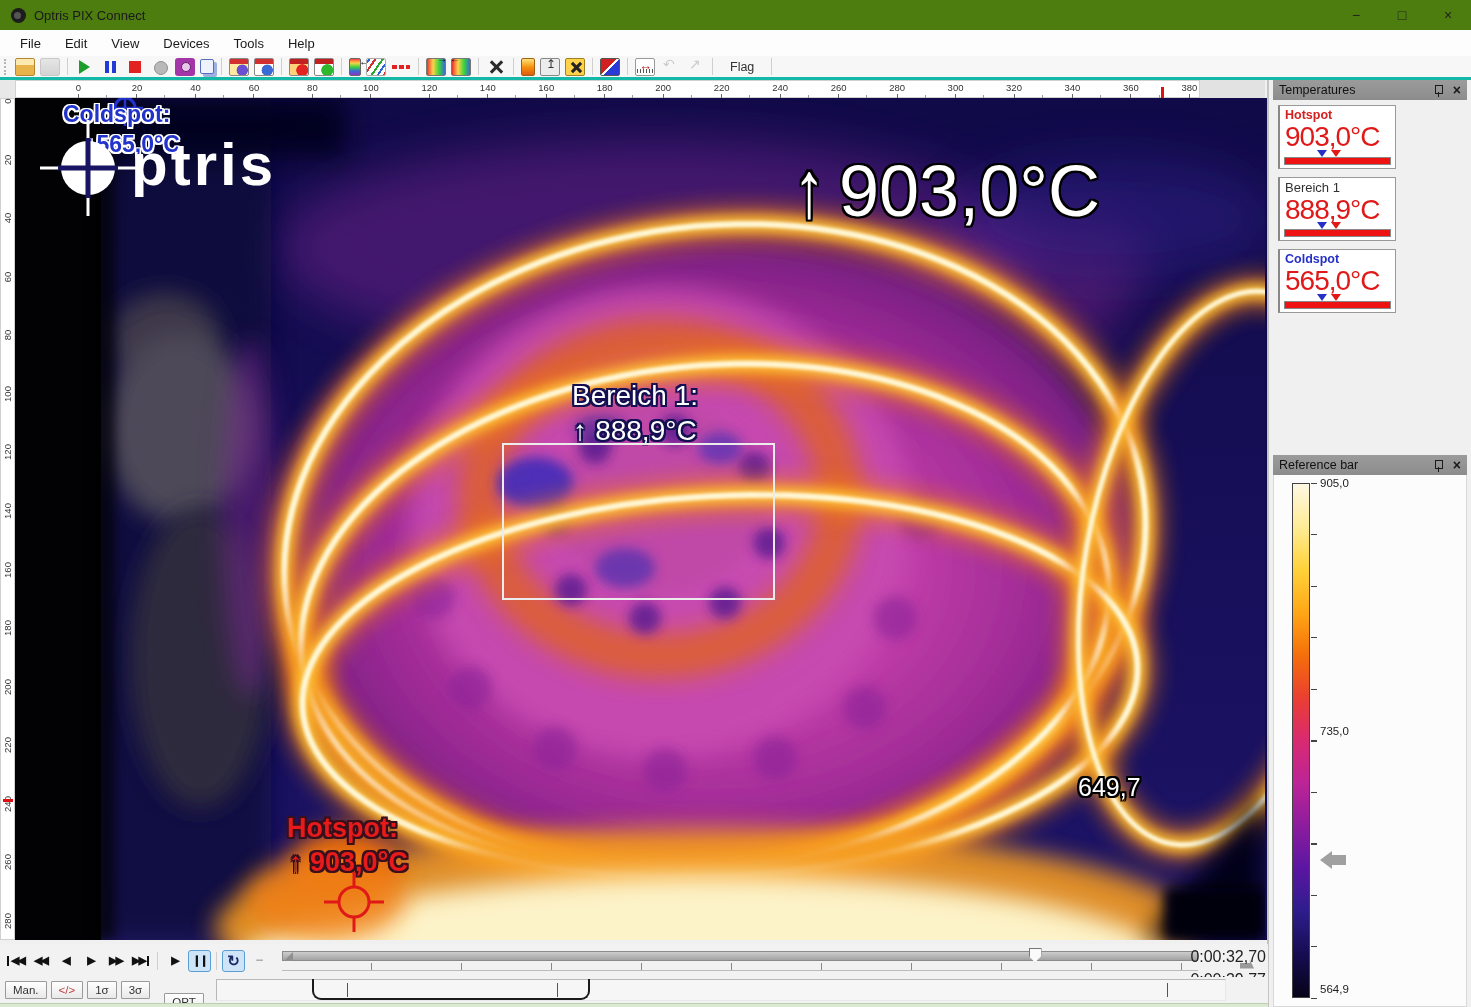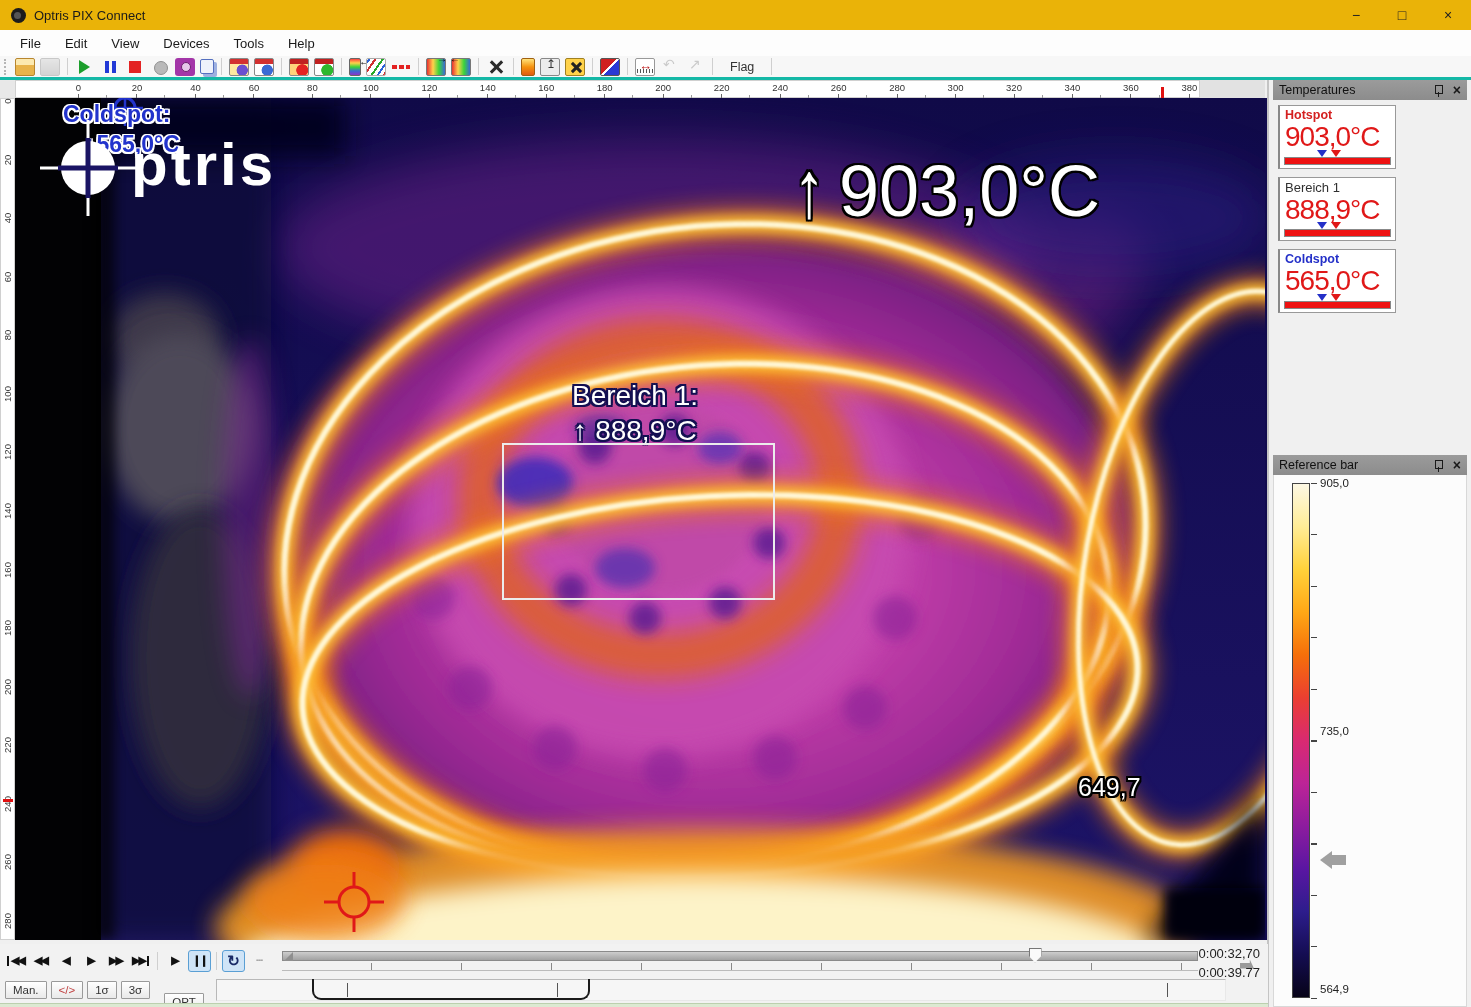--- a/index.html
+++ b/index.html
@@ -1,20 +1,20 @@
 <!DOCTYPE html>
 <html><head>
 <meta charset="utf-8">
 <style>
   * { margin:0; padding:0; box-sizing:border-box; }
   html,body { width:1471px; height:1007px; overflow:hidden; font-family:"Liberation Sans", sans-serif; background:#f0f0f0; }
   #app { position:relative; width:1471px; height:1007px; background:#f0f0f0; }
 
   
-  .titlebar { position:absolute; left:0; top:0; width:1471px; height:30px; background:#eab308; display:flex; align-items:center; }
+  .titlebar { position:absolute; left:0; top:0; width:1471px; height:30px; background:#4d7c0f; display:flex; align-items:center; }
   .app-icon { width:15px; height:15px; border-radius:50%; background:#1c1c1c; margin:0 8px 0 11px; position:relative; }
   .app-icon::after { content:""; position:absolute; left:3px; top:4px; width:7px; height:7px; border-radius:50%; background:#555; }
   .title-text { font-size:13px; color:#1a1a1a; }
   .win-controls { position:absolute; right:0; top:0; height:30px; display:flex; }
   .win-btn { width:46px; height:30px; display:flex; align-items:center; justify-content:center; font-size:14px; color:#222; }
 
   
   .menubar { position:absolute; left:0; top:30px; width:1471px; height:26px; background:#fdfdfd; display:flex; align-items:center; padding-left:10px; gap:4px; }
   .mi { font-size:13px; color:#1a1a1a; padding:3px 10px; }
 
@@ -137,21 +137,21 @@
   .tpb.bar-left::before { content:""; width:2px; height:10px; background:currentColor; margin-right:2px; }
   .tpb.bar-right::after { content:""; width:2px; height:10px; background:currentColor; margin-left:2px; }
   .tpb.loop-glyph { font-size:15px; letter-spacing:0; color:#1a2a66; }
   .tpsep { width:1px; height:18px; background:#cfcfcf; margin:0 3px; }
   .timeline { position:relative; flex:1; height:30px; margin-left:12px; margin-right:70px; }
   .tl-track1 { position:absolute; left:0; right:0; top:5px; height:10px; background:linear-gradient(180deg,#cdcdcd,#a2a2a2); border:1px solid #8a8a8a; }
   .tl-track2 { position:absolute; left:0; right:0; top:17px; height:8px; background:repeating-linear-gradient(90deg,transparent 0 89px,#888 89px 90px); border-bottom:1px solid #bbb; }
   .tl-handle { position:absolute; top:2px; width:13px; height:15px; background:#fafafa; clip-path:polygon(0 0,100% 0,100% 55%,50% 100%,0 55%); box-shadow:inset 0 0 0 1px #777; }
   .tl-start { position:absolute; left:2px; top:6px; width:0; height:0; border-bottom:9px solid #8f8f8f; border-left:9px solid transparent; }
   .tl-end { position:absolute; right:-56px; top:14px; width:14px; height:9px; background:#9a9a9a; clip-path:polygon(0 40%,70% 40%,70% 0,100% 100%,0 100%); }
-  .tl-times { position:absolute; right:8px; top:1px; text-align:right; font-size:13px; color:#222; line-height:1.45; }
+  .tl-times { position:absolute; right:2px; top:1px; text-align:right; font-size:16px; color:#222; line-height:1.45; }
 
   
   .bottomrow { position:absolute; left:0; top:977px; width:1268px; height:26px; background:#f2f2f2; display:flex; align-items:center; gap:4px; padding-left:5px; }
   .bb { font-size:11.5px; color:#333; background:linear-gradient(180deg,#fff,#e9e9e9); border:1px solid #9a9a9a; border-radius:1px; padding:2px 7px; }
   .bb.accent { color:#c04040; }
   .bb.opt { margin-left:10px;margin-top:24px; }
   .hist-strip { position:relative; flex:1; height:22px; margin:0 42px 0 8px; background:#f6f6f6; border:1px solid #b8b8b8; border-right:1px solid #e8e8e8; border-bottom:1px solid #e8e8e8; }
   .hist-box { position:absolute; left:95px; top:-1px; width:278px; height:21px; border:2px solid #1a1a1a; border-top:none; border-radius:0 0 9px 9px; }
   .hist-tick { position:absolute; top:3px; width:1px; height:14px; background:#555; }
   .status-strip { position:absolute; left:0; top:1003px; width:1268px; height:4px; background:#dce9d2; border-top:1px solid #bcd0ae; }
@@ -394,20 +394,24 @@
     <div class="ov max-reading o-black">
       <span class="arr">↑</span>
       <span>903,0°C</span>
     </div>
     <div class="ov area-text o-dark">
       <div>Bereich 1:</div>
       <div><span>↑</span> <span>888,9°C</span></div>
     </div>
     <div class="ov area-rect"></div>
     <div class="ov spot-text o-black">649,7</div>
+    <div class="ov hotspot-text o-maroon">
+      <div>Hotspot:</div>
+      <div class="ind"><span>↑</span> <span>903,0°C</span></div>
+    </div>
     <svg class="ov" style="left:307px; top:772px;" width="64" height="64">
       <circle cx="32" cy="32" r="15" fill="none" stroke="#e01818" stroke-width="3"></circle>
       <line x1="32" y1="2" x2="32" y2="17" stroke="#e01818" stroke-width="3"></line>
       <line x1="32" y1="47" x2="32" y2="62" stroke="#e01818" stroke-width="3"></line>
       <line x1="2" y1="32" x2="17" y2="32" stroke="#e01818" stroke-width="3"></line>
       <line x1="47" y1="32" x2="62" y2="32" stroke="#e01818" stroke-width="3"></line>
     </svg>
   </div>
 
   <div class="dock-divider"></div>

